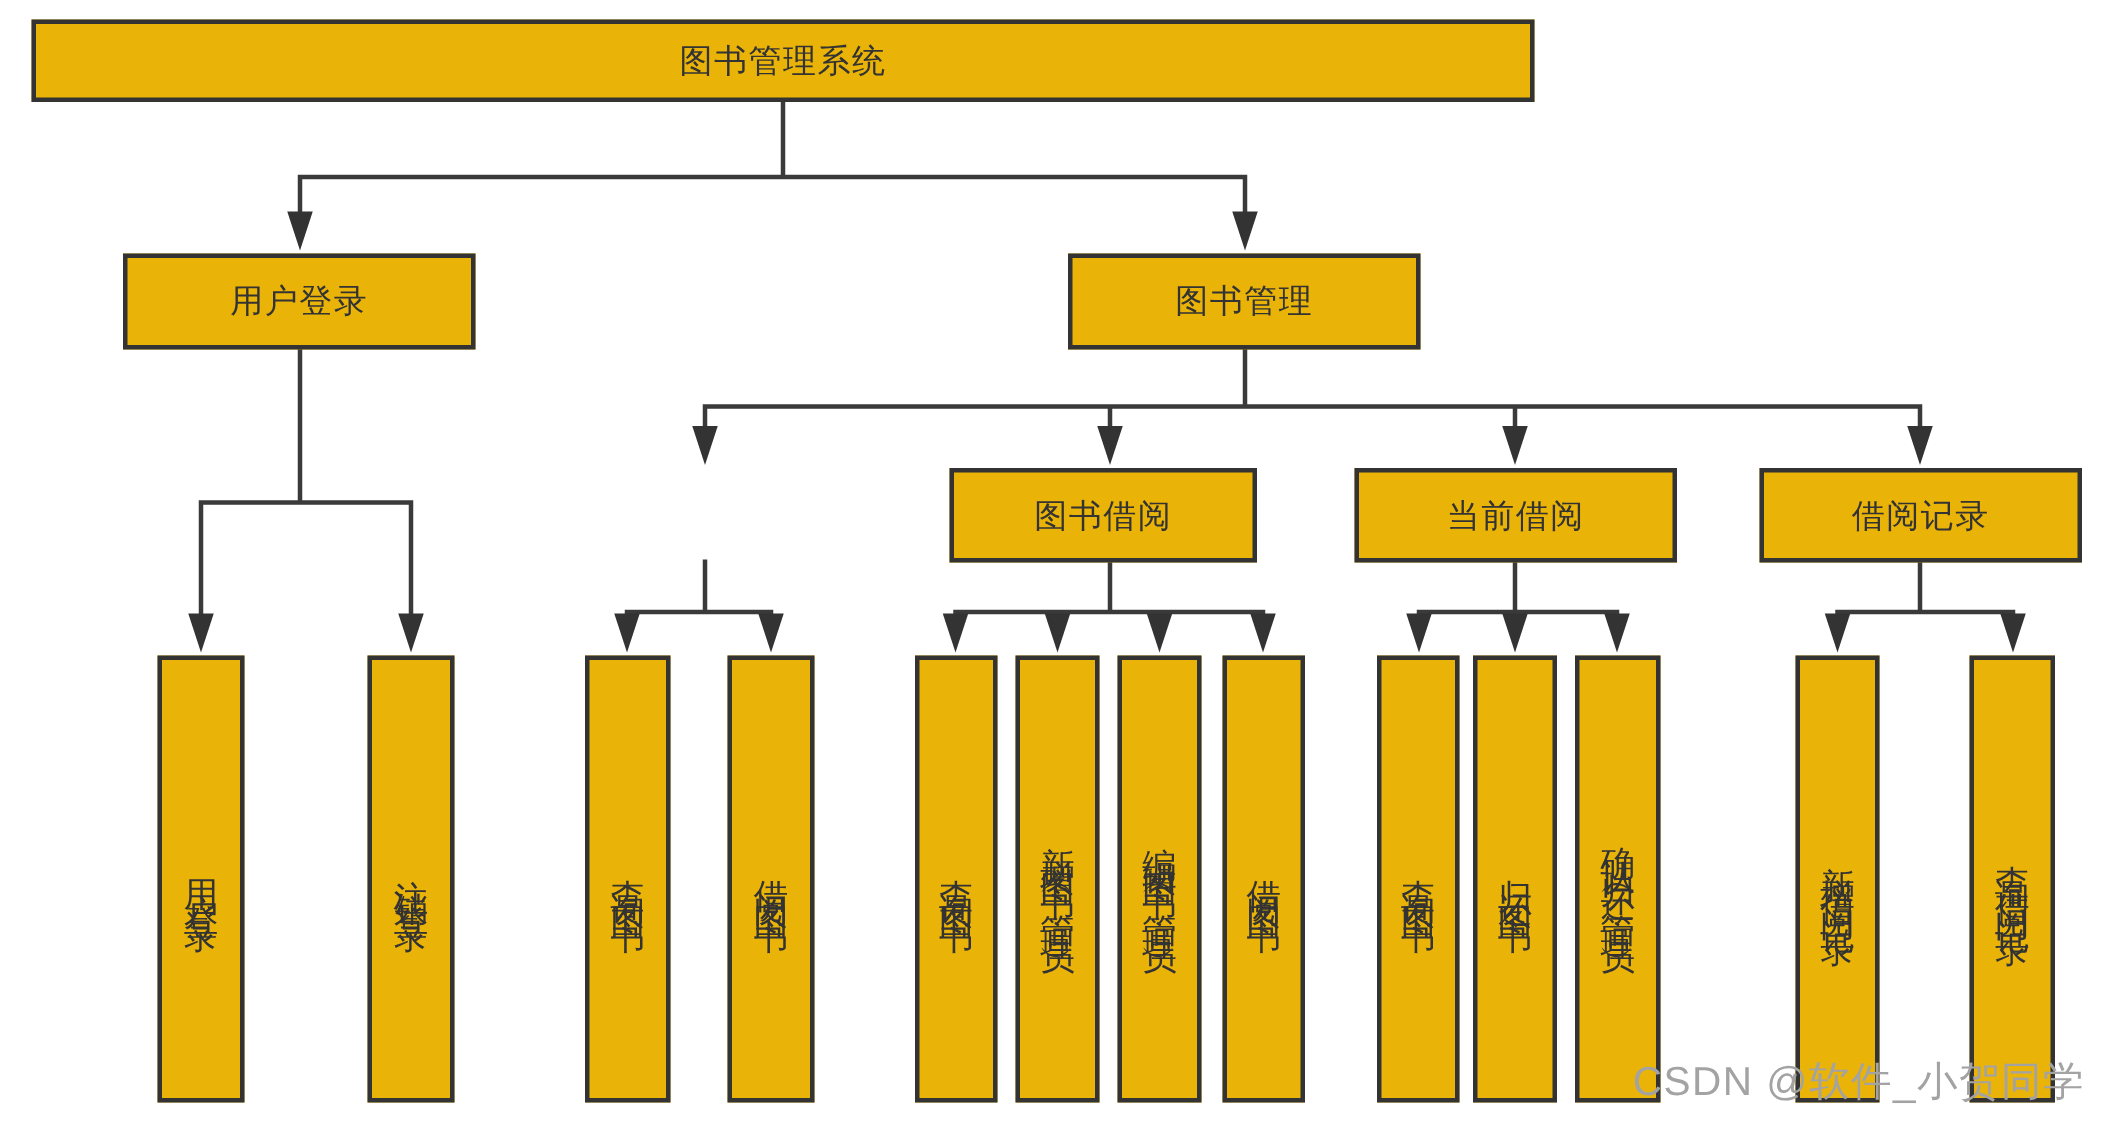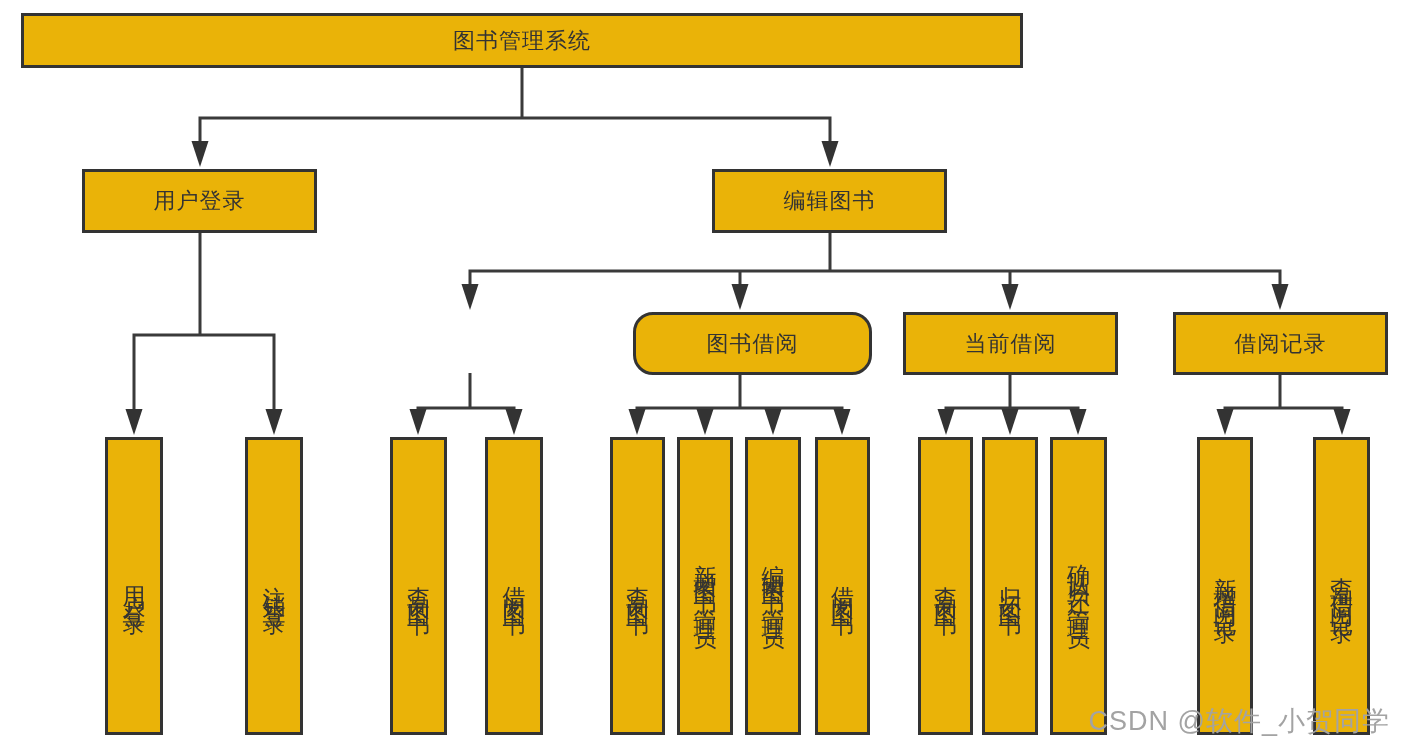--- a/index.html
+++ b/index.html
@@ -40,21 +40,21 @@
     letter-spacing: 9px;
     line-height: 1;
   }
   
   #n-root  { left: 21px;  top: 13px;  width: 1002px; height: 55px; }
   
   #n-l2-0  { left: 82px;  top: 169px; width: 235px; height: 64px; }
   #n-l2-1  { left: 712px; top: 169px; width: 235px; height: 64px; }
   
   #n-l3-0  { left: 363px;  top: 312px; width: 215px; height: 63px; }
-  #n-l3-1  { left: 633px;  top: 312px; width: 239px; height: 63px; border-radius: 20px; }
+  #n-l3-1  { left: 633px;  top: 312px; width: 205px; height: 63px; }
   #n-l3-2  { left: 903px;  top: 312px; width: 215px; height: 63px; }
   #n-l3-3  { left: 1173px; top: 312px; width: 215px; height: 63px; }
   
   .leaf { top: 437px; height: 298px; }
   #leaf-0  { left: 105px;  width: 58px; }
   #leaf-1  { left: 245px;  width: 58px; }
   #leaf-2  { left: 390px;  width: 57px; }
   #leaf-3  { left: 485px;  width: 58px; }
   #leaf-4  { left: 610px;  width: 55px; }
   #leaf-5  { left: 677px;  width: 56px; }
@@ -115,21 +115,21 @@
   </svg>
 
   <div class="box" id="n-root">
     <span class="hlabel">图书管理系统</span>
   </div>
 
   <div class="box" id="n-l2-0">
     <span class="hlabel">用户登录</span>
   </div>
   <div class="box" id="n-l2-1">
-    <span class="hlabel">编辑图书</span>
+    <span class="hlabel">图书管理</span>
   </div>
 
   <div class="box" id="n-l3-1">
     <span class="hlabel">图书借阅</span>
   </div>
   <div class="box" id="n-l3-2">
     <span class="hlabel">当前借阅</span>
   </div>
   <div class="box" id="n-l3-3">
     <span class="hlabel">借阅记录</span>

